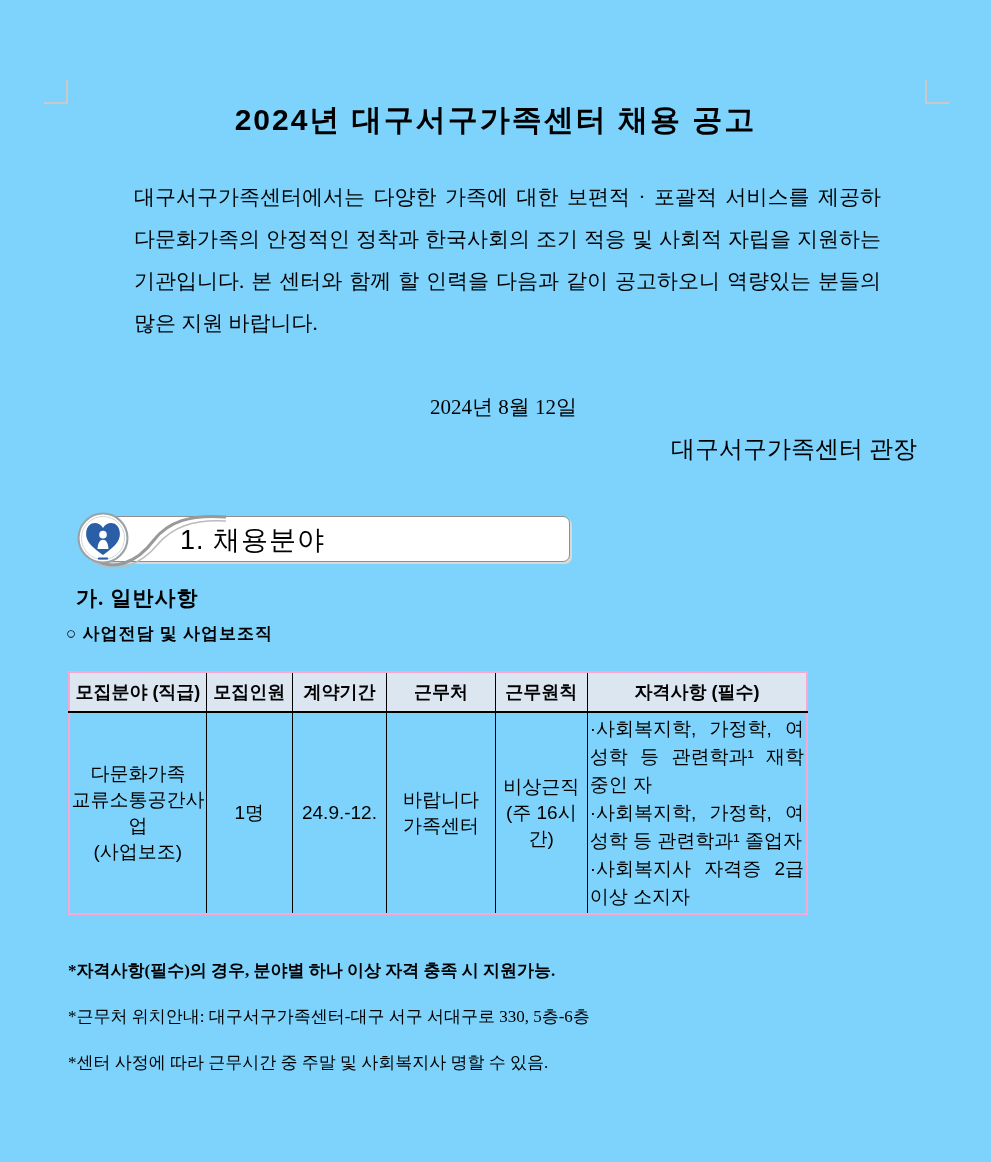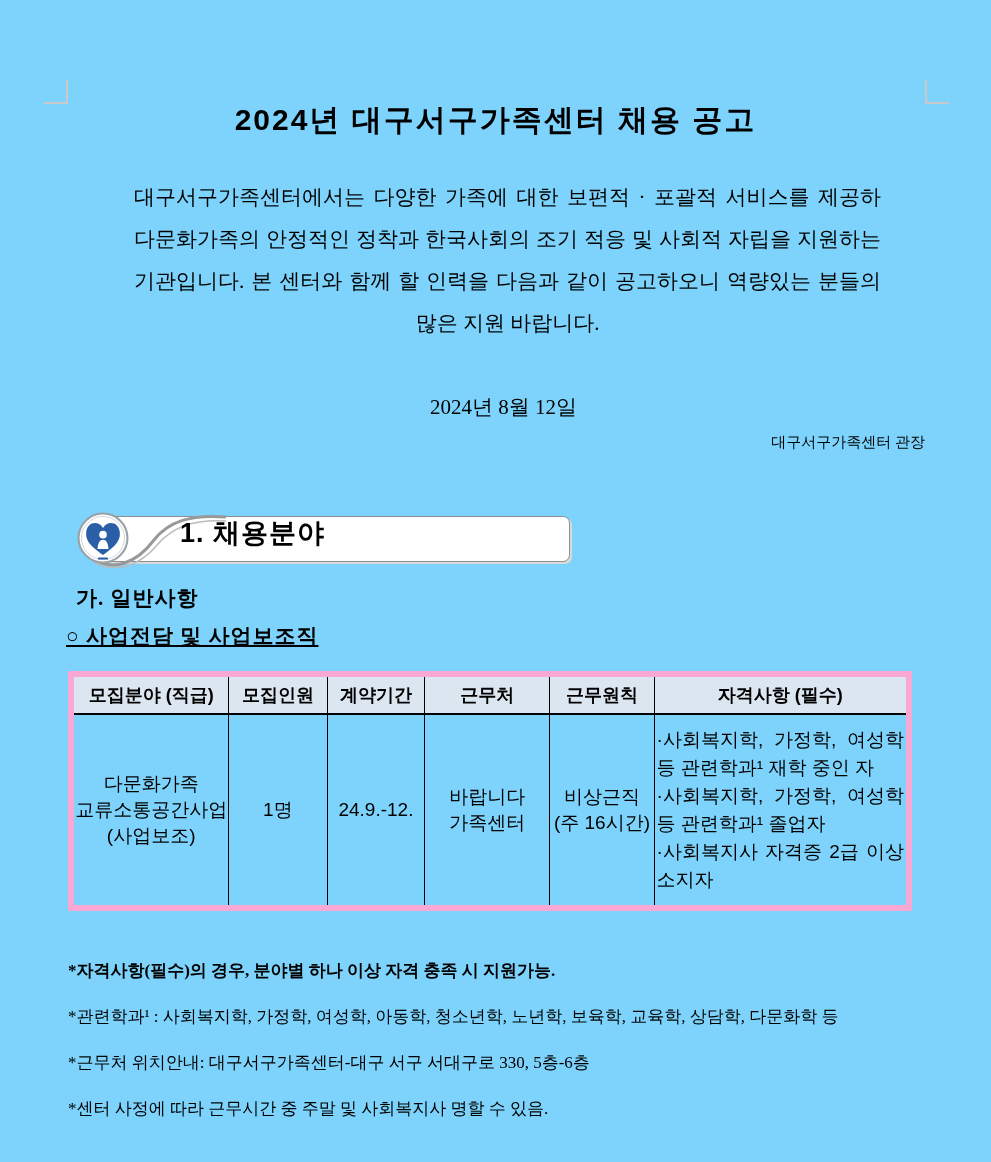--- a/index.html
+++ b/index.html
@@ -24,62 +24,62 @@
   .doc-title {
     position: absolute; top: 100px; left: 0; right: 0;
     text-align: center;
     font-family: "Liberation Sans", sans-serif;
     font-weight: bold; font-size: 30px; letter-spacing: 2px;
   }
 
   .intro { position: absolute; top: 176px; left: 134px; right: 110px; font-size: 21px; }
   .intro-line { height: 42px; line-height: 42px; white-space: nowrap; }
   .intro-line.j { text-align: justify; text-align-last: justify; white-space: normal; overflow: hidden; }
-  .intro-line.c { text-align: center; }
+  .intro-line.c { }
 
   .doc-date {
     position: absolute; top: 393px; left: 16px; right: 0;
     text-align: center; font-size: 21px;
   }
   .doc-signature {
-    position: absolute; top: 433px; right: 66px;
-    font-size: 15px;
+    position: absolute; top: 433px; right: 74px;
+    font-size: 24px;
   }
 
   
   .banner { position: absolute; top: 510px; left: 76px; width: 520px; height: 62px; }
   .banner-box {
     position: absolute; left: 26px; top: 6px; width: 468px; height: 46px;
     background: #fff; border: 1px solid #8f8f8f; border-radius: 7px;
     box-shadow: 2px 2px 0 #d9d9d9;
     z-index: 1;
   }
   .banner-swoosh { position: absolute; left: 2px; top: -4px; z-index: 2; }
   .banner-logo { position: absolute; left: 0px; top: 1px; width: 54px; height: 54px; z-index: 3; }
   .banner-title {
-    position: absolute; left: 104px; top: 5px; z-index: 4;
+    position: absolute; left: 104px; top: 12px; z-index: 4;
     font-family: "Liberation Sans", sans-serif;
-    font-weight: bold; font-size: 27px; letter-spacing: 1px;
+    font-weight: normal; font-size: 27px; letter-spacing: 1px;
   }
 
   .subhead {
     position: absolute; top: 584px; left: 76px;
     font-size: 21px; font-weight: bold; letter-spacing: 1px;
   }
   .bullethead {
     position: absolute; top: 622px; left: 66px;
-    font-size: 21px; font-weight: bold; letter-spacing: 1px; text-decoration: underline;
+    font-size: 17px; font-weight: bold; letter-spacing: 1px;
   }
 
   
   .recruit-table {
     position: absolute; top: 671px; left: 68px;
-    width: 844px;
+    width: 740px;
     border-collapse: collapse;
-    border: 6px solid #f9a8d4;
+    border: 2px solid #f9a8d4;
     font-family: "Liberation Sans", sans-serif;
   }
   .recruit-table th {
     height: 40px;
     background: #dce6f1;
     border: 1px solid #000;
     border-bottom: 2px solid #000;
     font-size: 18px; font-weight: bold;
     text-align: center; vertical-align: middle;
   }
@@ -183,18 +183,17 @@
           <div class="qual-item">·사회복지학, 가정학, 여성학 등 관련학과¹ 재학 중인 자</div>
           <div class="qual-item">·사회복지학, 가정학, 여성학 등 관련학과¹ 졸업자</div>
           <div class="qual-item">·사회복지사 자격증 2급 이상 소지자</div>
         </td>
       </tr>
     </tbody>
   </table>
 
   <div class="footnotes">
     <div class="fn bold">*자격사항(필수)의 경우, 분야별 하나 이상 자격 충족 시 지원가능.</div>
-    <div class="fn">*관련학과¹ : 사회복지학, 가정학, 여성학, 아동학, 청소년학, 노년학, 보육학, 교육학, 상담학, 다문화학 등</div>
     <div class="fn">*근무처 위치안내: 대구서구가족센터-대구 서구 서대구로 330, 5층-6층</div>
     <div class="fn">*센터 사정에 따라 근무시간 중 주말 및 사회복지사 명할 수 있음.</div>
   </div>
 
 </div>
 
 </body></html>

